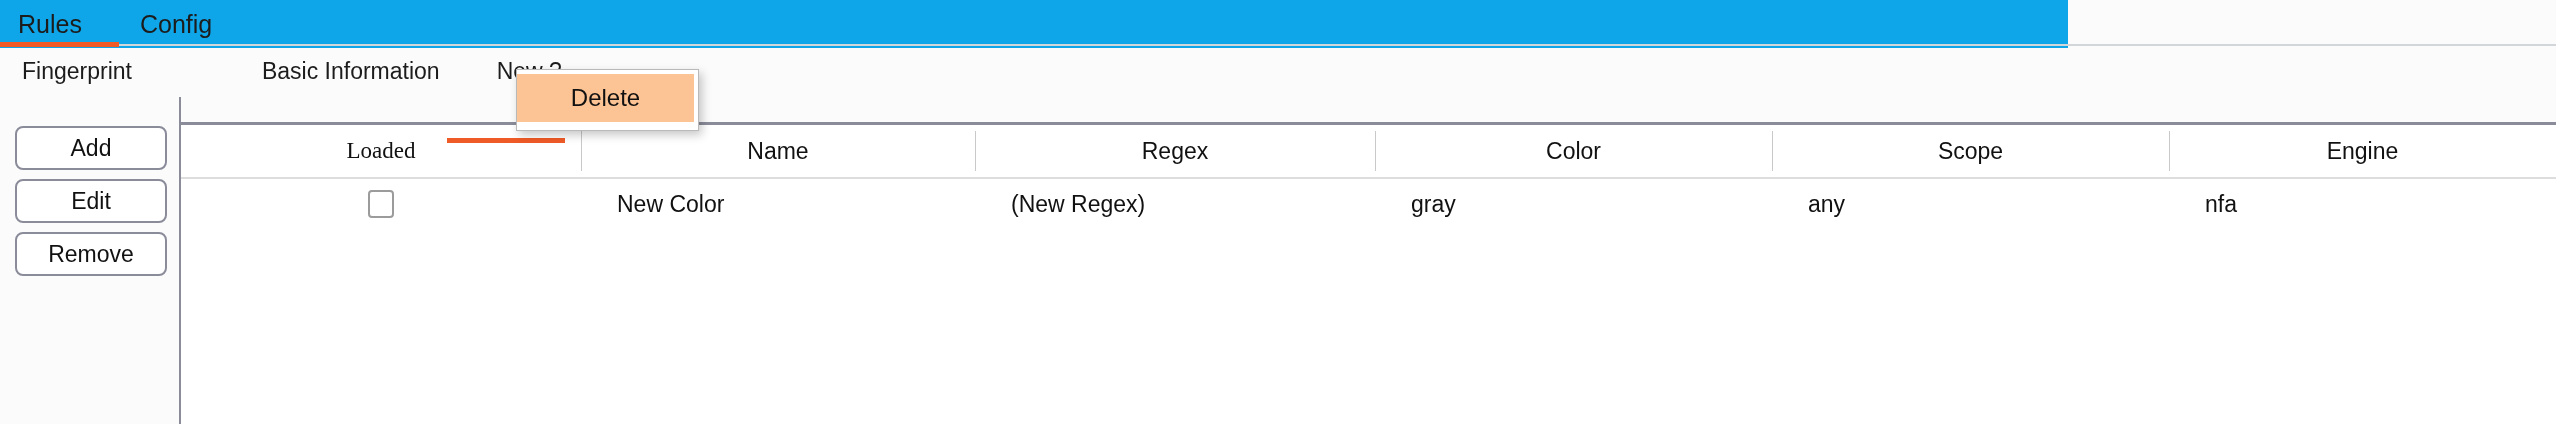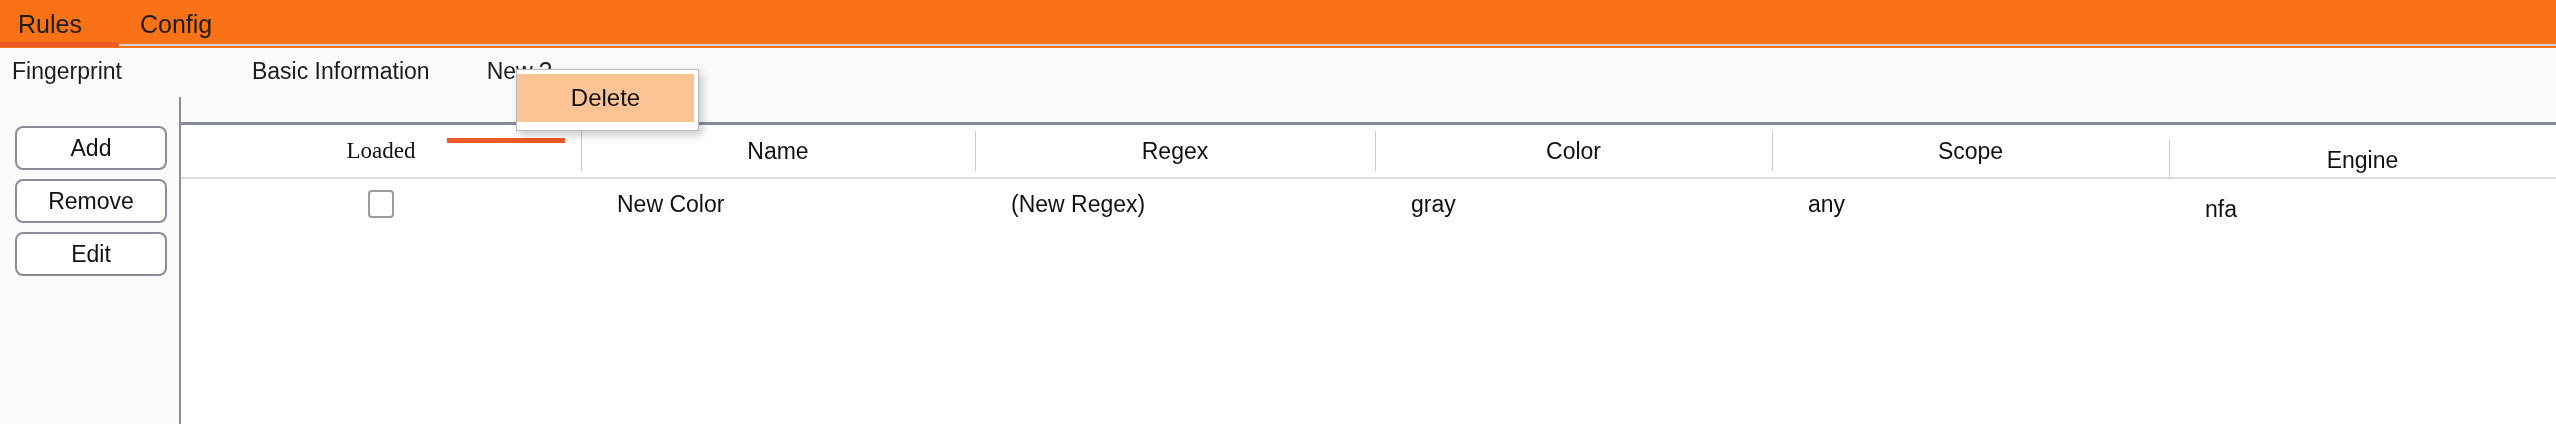--- a/index.html
+++ b/index.html
@@ -21,23 +21,23 @@
     position: relative;
     width: 2556px;
     height: 424px;
     background: #fbfbfb;
   }
 
   
   .tabbar-primary {
     position: absolute;
     left: 0; top: 0;
-    width: 2556px;
+    width: 2068px;
     height: 48px;
-    background: #f97316;
+    background: #0ea5e9;
   }
   .tabbar-primary .tabs {
     display: flex;
     align-items: flex-start;
     height: 48px;
     padding-left: 18px;
   }
   .ptab {
     position: relative;
     font-size: 25px;
@@ -68,21 +68,21 @@
   .tabbar-secondary {
     position: absolute;
     left: 0; top: 48px;
     width: 2556px;
     height: 49px;
     background: #fbfbfb;
   }
   .tabbar-secondary .tabs {
     display: flex;
     height: 46px;
-    padding-left: 12px;
+    padding-left: 22px;
   }
   .stab {
     font-size: 23px;
     line-height: 46px;
     color: #1c1c1c;
     white-space: nowrap;
     cursor: default;
   }
   .stab.t0 { margin-right: 130px; }
   .stab.t1 { margin-right: 57px; }
@@ -175,21 +175,21 @@
     left: 0; top: 6px;
     width: 1px;
     height: 40px;
     background: #c9c9c9;
   }
   .c0 { width: 400px; font-family: Liberation Serif, serif; }
   .c1 { width: 394px; }
   .c2 { width: 400px; }
   .c3 { width: 397px; }
   .c4 { width: 397px; }
-  .c5 { width: 387px; margin-top: 9px; }
+  .c5 { width: 387px; }
 
   .table-body { background: #ffffff; }
   .trow {
     display: flex;
     height: 50px;
     align-items: center;
   }
   .td {
     font-size: 23px;
     line-height: 50px;
@@ -258,22 +258,22 @@
       <div class="stab t2">New ?</div>
     </div>
     <div class="rule"></div>
     <div class="active-underline"></div>
   </div>
 
   <div class="content">
 
     <div class="btncol">
       <button class="btn">Add</button>
+      <button class="btn">Edit</button>
       <button class="btn">Remove</button>
-      <button class="btn">Edit</button>
       <div class="divider"></div>
     </div>
 
     <div class="table">
       <div class="table-head">
         <div class="th c0">Loaded</div>
         <div class="th c1">Name</div>
         <div class="th c2">Regex</div>
         <div class="th c3">Color</div>
         <div class="th c4">Scope</div>

